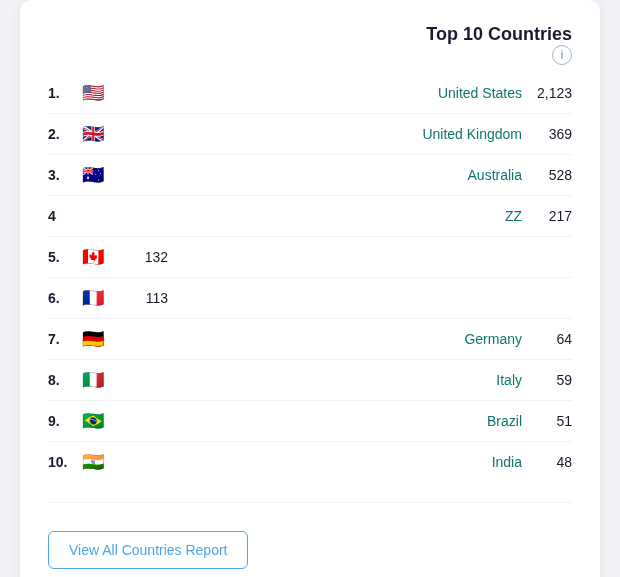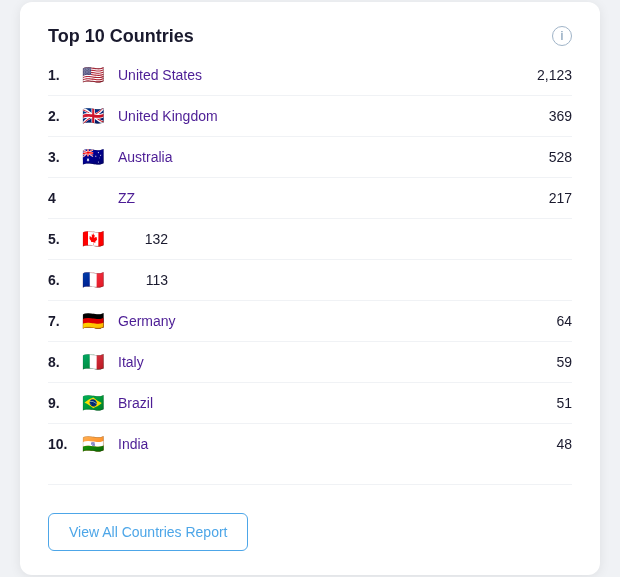--- a/index.html
+++ b/index.html
@@ -17,22 +17,23 @@
       background: #ffffff;
       border-radius: 12px;
       box-shadow: 0 2px 12px rgba(0,0,0,0.08);
       width: 580px;
       padding: 24px 28px 24px 28px;
     }
 
     .card-header {
       display: flex;
       justify-content: space-between;
-      align-items: flex-start;
+      align-items: flex-end;
       margin-bottom: 8px;
+      flex-direction: column;
     }
 
     .card-title {
       font-size: 18px;
       font-weight: 700;
       color: #1a1a2e;
     }
 
     .info-icon {
       width: 20px;
@@ -80,22 +81,23 @@
       flex-shrink: 0;
       font-size: 18px;
       display: flex;
       align-items: center;
       justify-content: center;
     }
 
     .country-name {
       flex: 1;
       font-size: 14px;
-      color: #4c1d95;
+      color: #0f766e;
       font-weight: 400;
+      text-align: right;
     }
 
     .count {
       font-size: 14px;
       color: #1a1a2e;
       font-weight: 500;
       text-align: right;
       min-width: 50px;
     }
 

